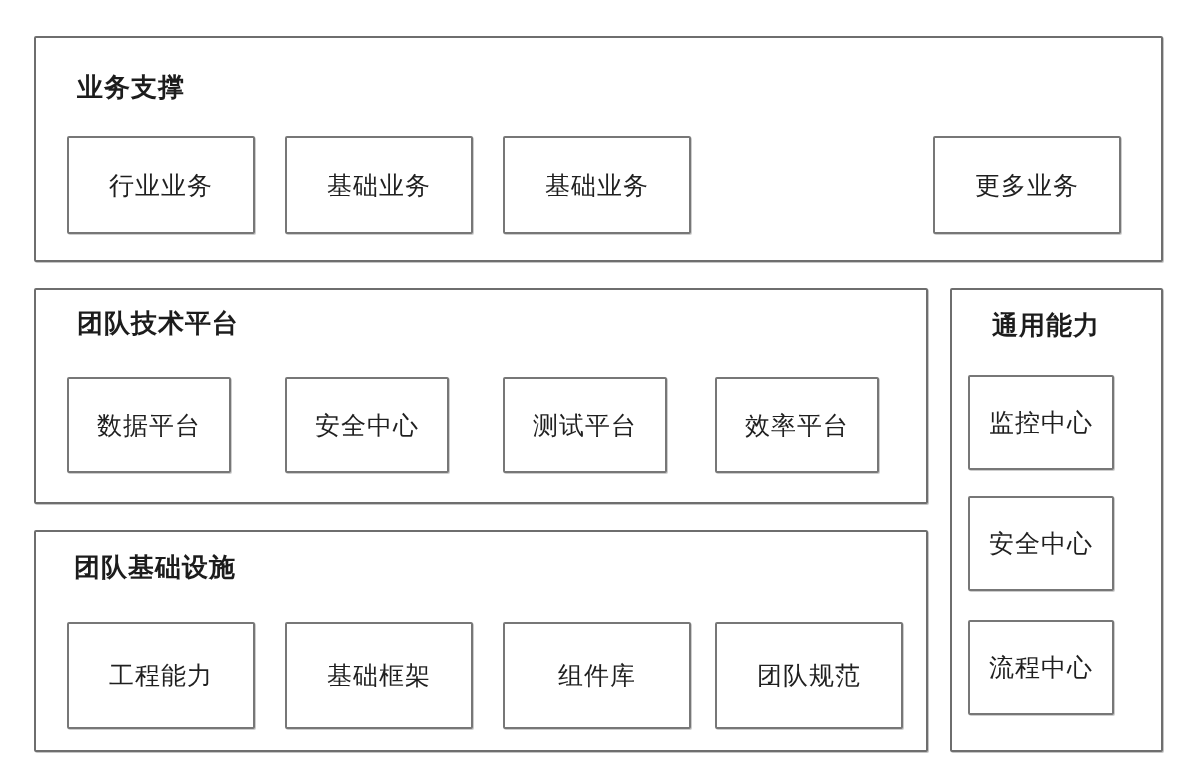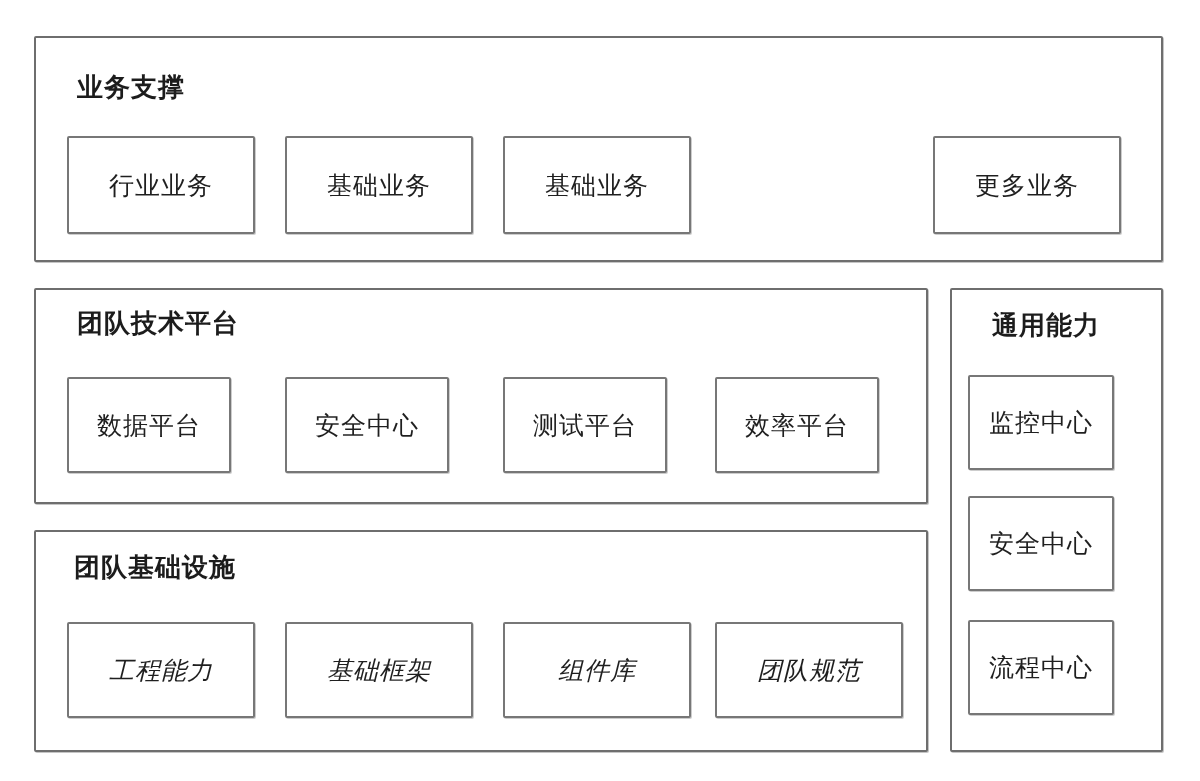--- a/index.html
+++ b/index.html
@@ -85,21 +85,21 @@
   .bz4 { left: 933px; }
 
   
   .row-platform { top: 377px; height: 96px; width: 164px; }
   .pf0 { left: 67px;  }
   .pf1 { left: 285px; }
   .pf2 { left: 503px; }
   .pf3 { left: 715px; }
 
   
-  .row-infra { top: 622px; height: 96px; width: 188px; font-style: italic; }
+  .row-infra { top: 622px; height: 107px; width: 188px; }
   .if0 { left: 67px;  }
   .if1 { left: 285px; }
   .if2 { left: 503px; }
   .if3 { left: 715px; }
 
   
   .col-common { left: 968px; width: 146px; height: 95px; }
   .cm0 { top: 375px; }
   .cm1 { top: 496px; text-align: right; }
   .cm2 { top: 620px; }

